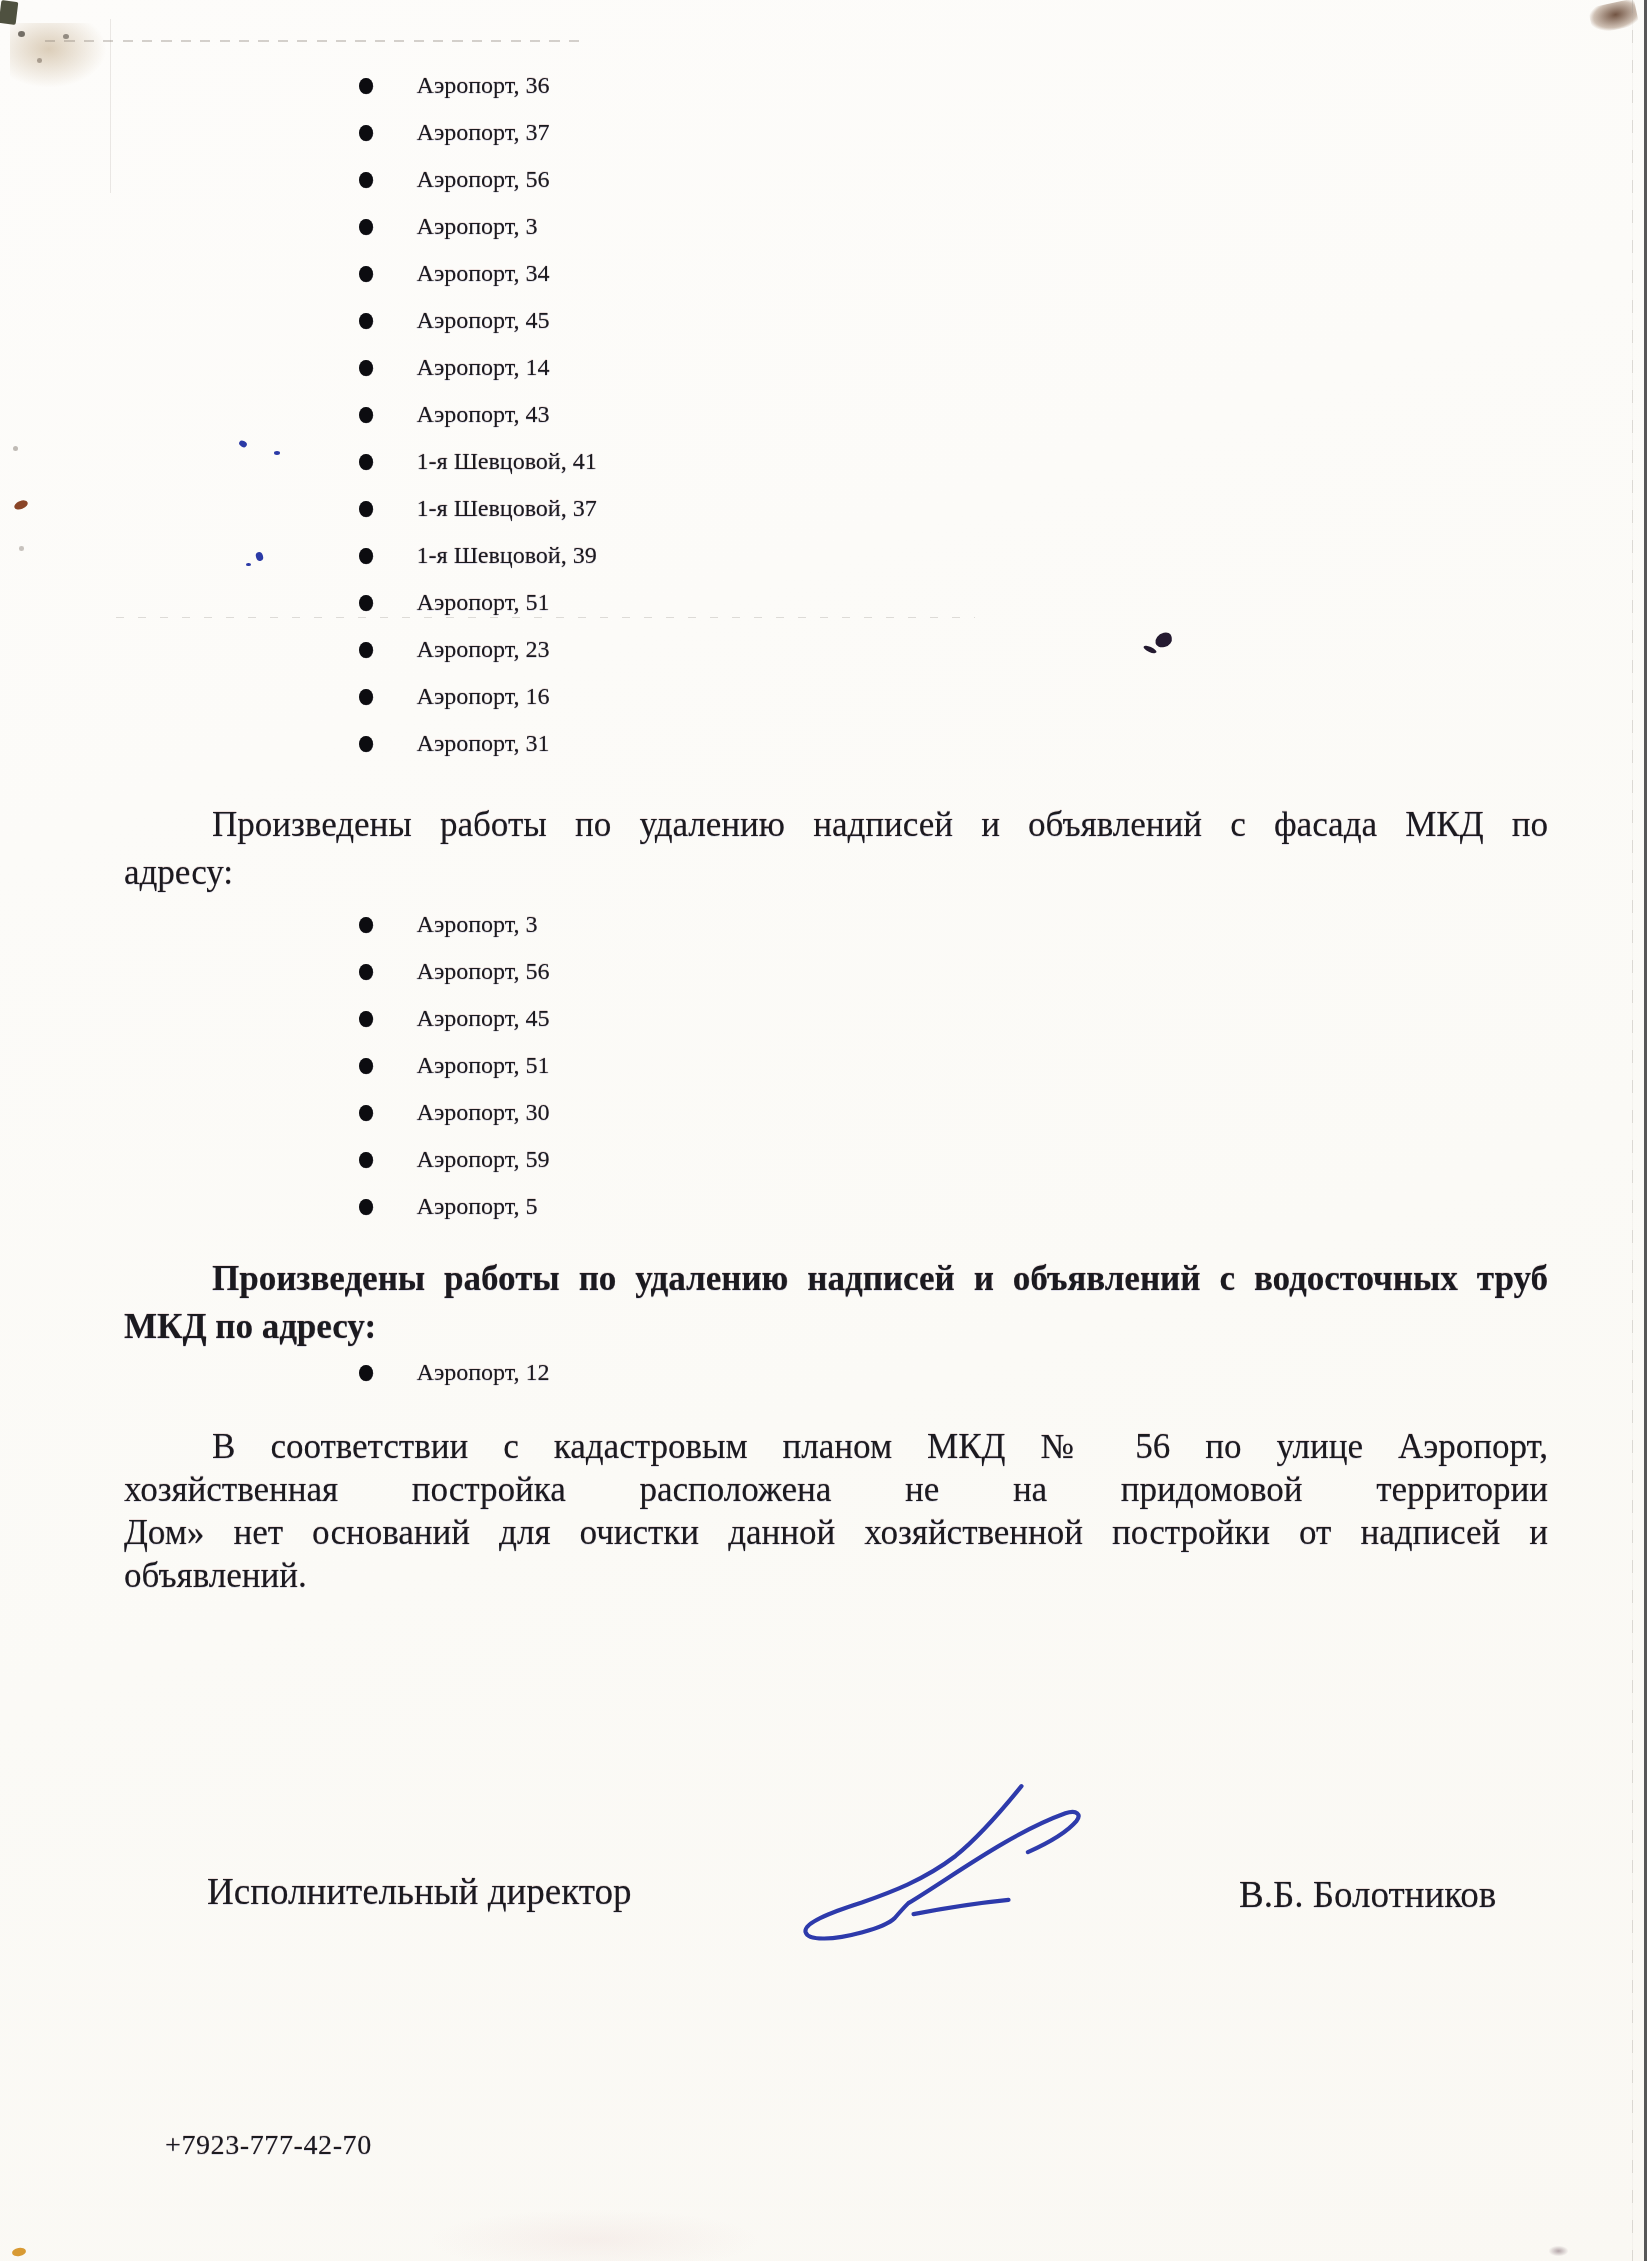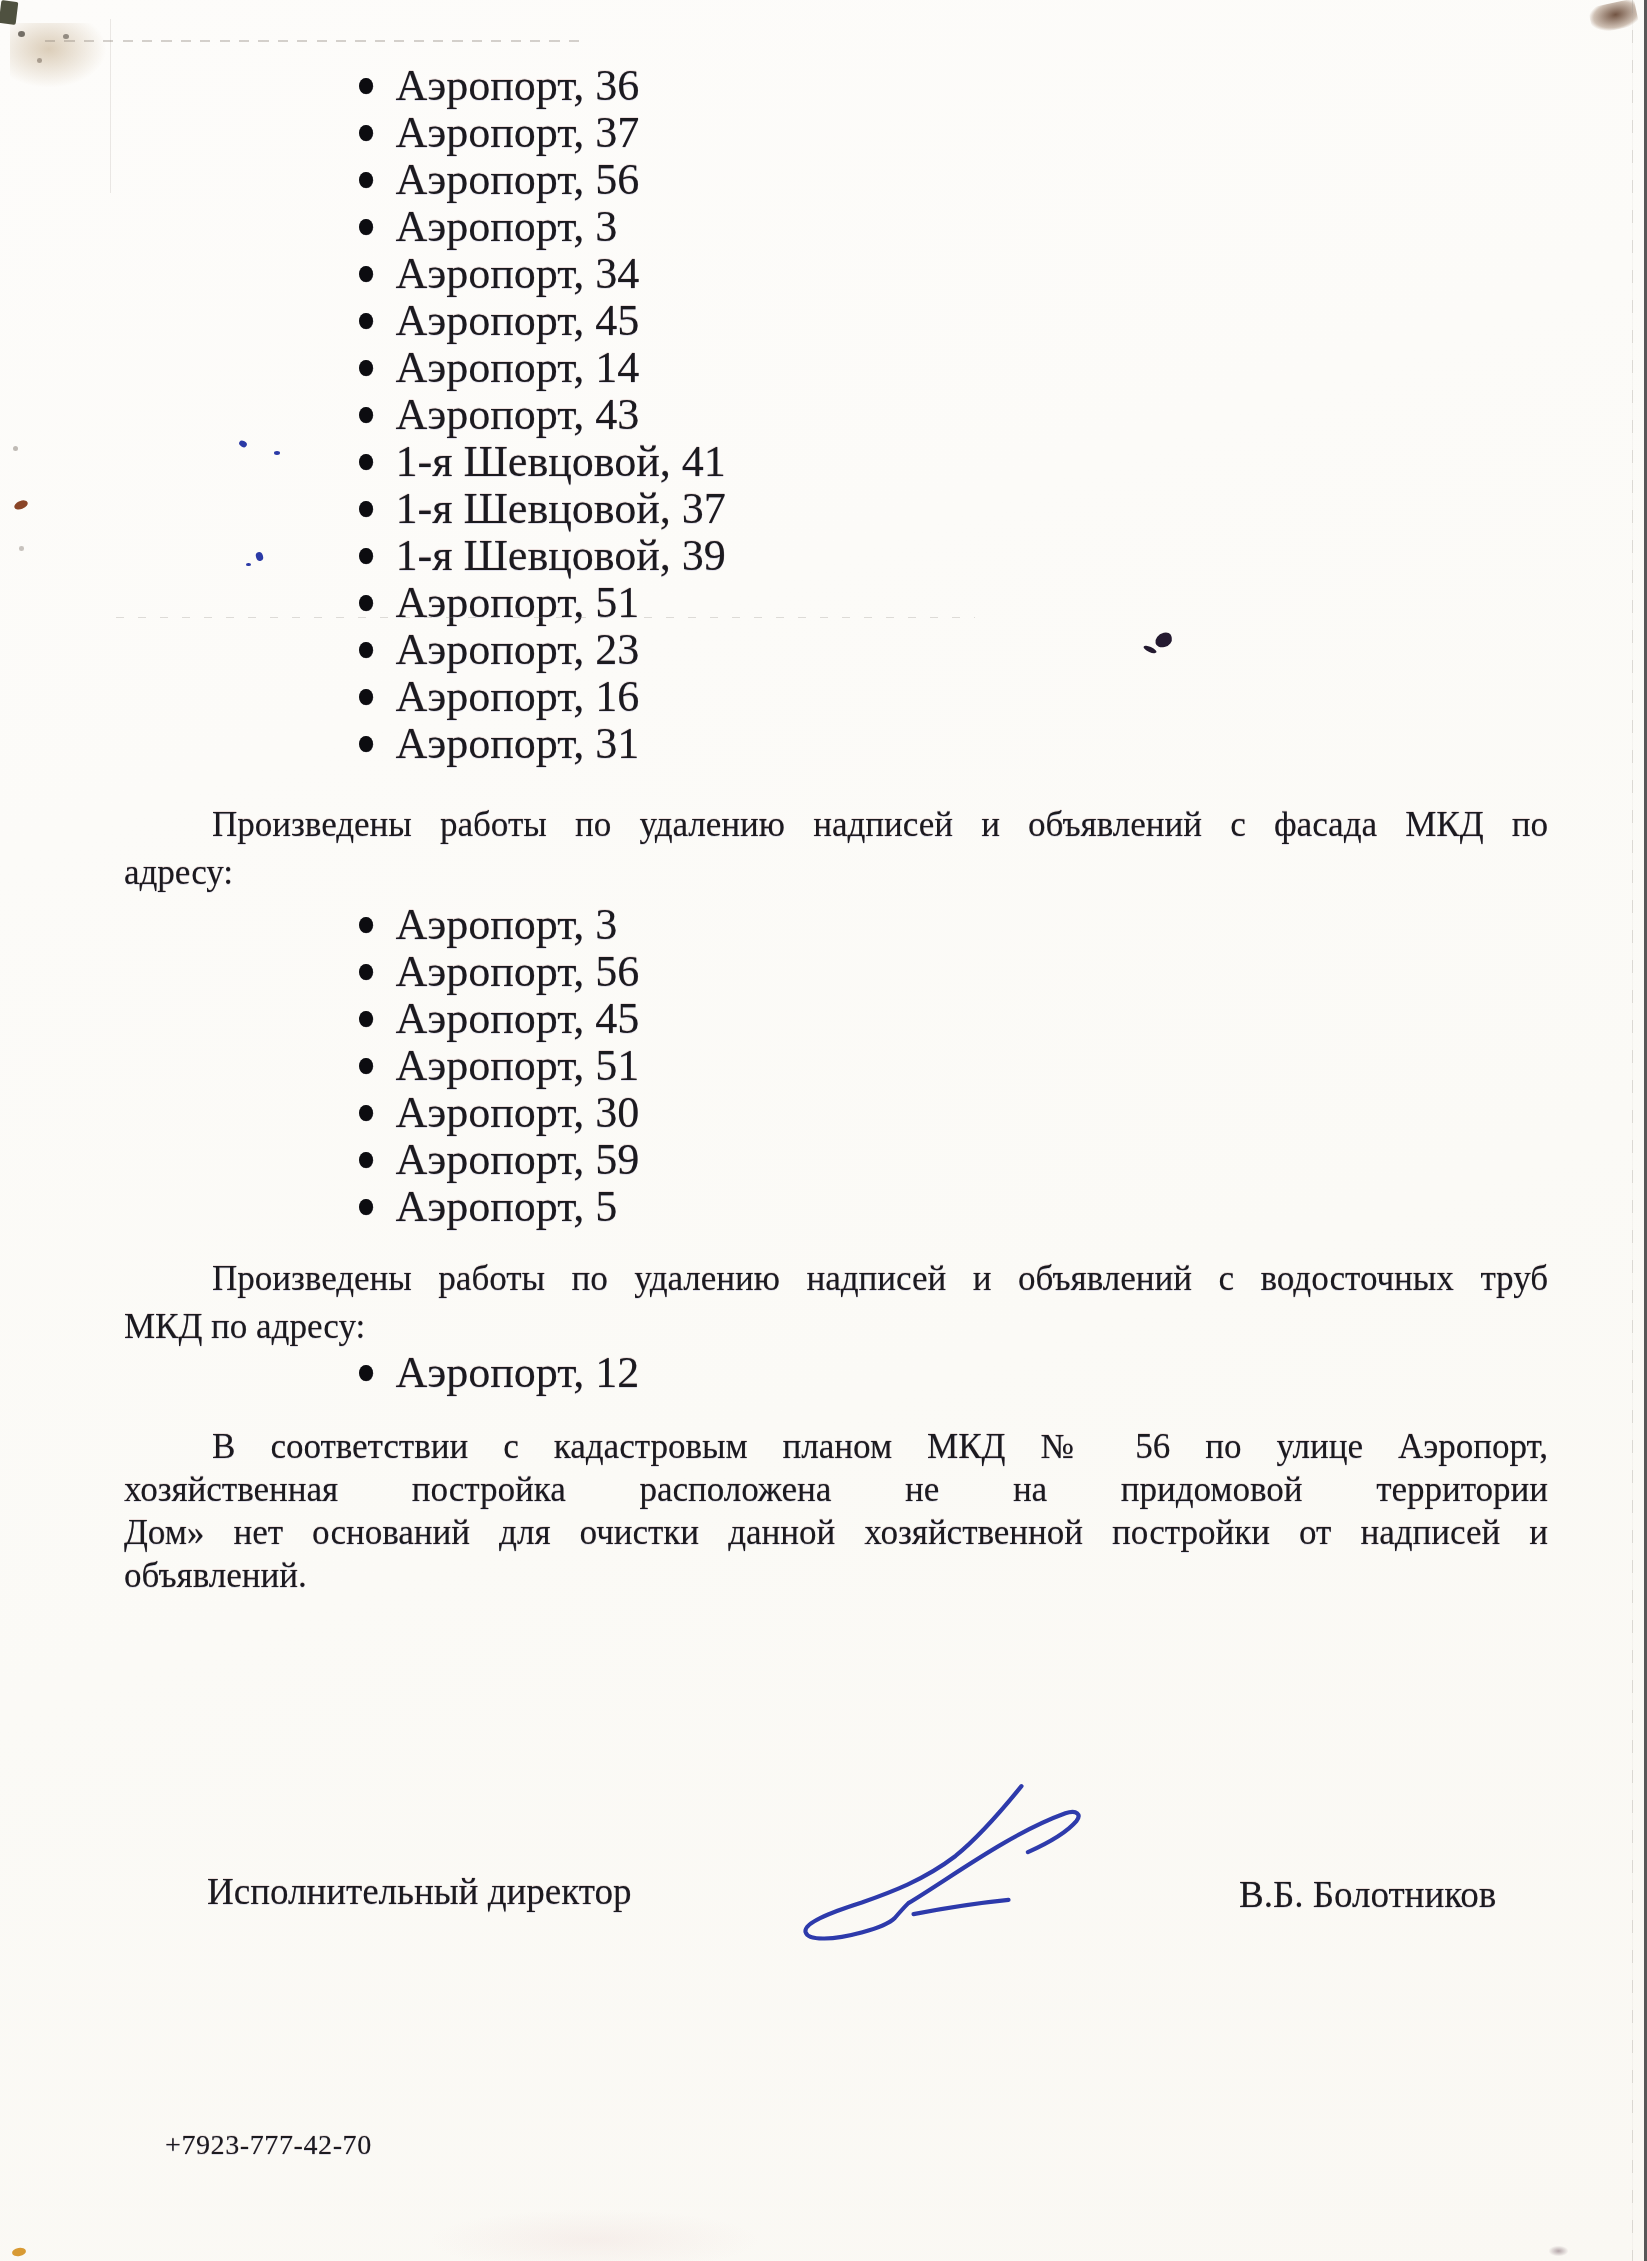--- a/index.html
+++ b/index.html
@@ -25,22 +25,23 @@
     position: absolute;
     left: 359px;
     margin: 0;
     padding: 0;
     list-style: none;
   }
   .address-list li {
     display: flex;
     align-items: center;
     height: 47px;
-    font-size: 44px;
+    font-size: 24px;
     white-space: nowrap;
+    gap: 21px;
   }
   .address-list .bullet {
     flex: none;
     width: 13.6px;
     height: 16px;
     margin-right: 23px;
     background: #0c0c10;
     border-radius: 50%;
     box-shadow: 0.3px 0.3px 0.6px rgba(30,25,50,.5);
   }
@@ -57,21 +58,21 @@
     line-height: 48px;
   }
   .para .line {
     text-align: justify;
     text-align-last: justify;
     white-space: normal;
   }
   .para .line:first-child { text-indent: 88px; }
   .para .line:last-child  { text-align-last: left; }
   #para-facade   { top: 801px; }
-  #para-drain    { top: 1255px; }
+  #para-drain    { top: 1255px; font-weight: bold; }
   #para-cadastre { top: 1425px; line-height: 43px; }
 
   
   .sig-title {
     position: absolute;
     left: 167px;
     top: 1870px;
     font-size: 37px;
     white-space: nowrap;
     margin-left: 40px;

